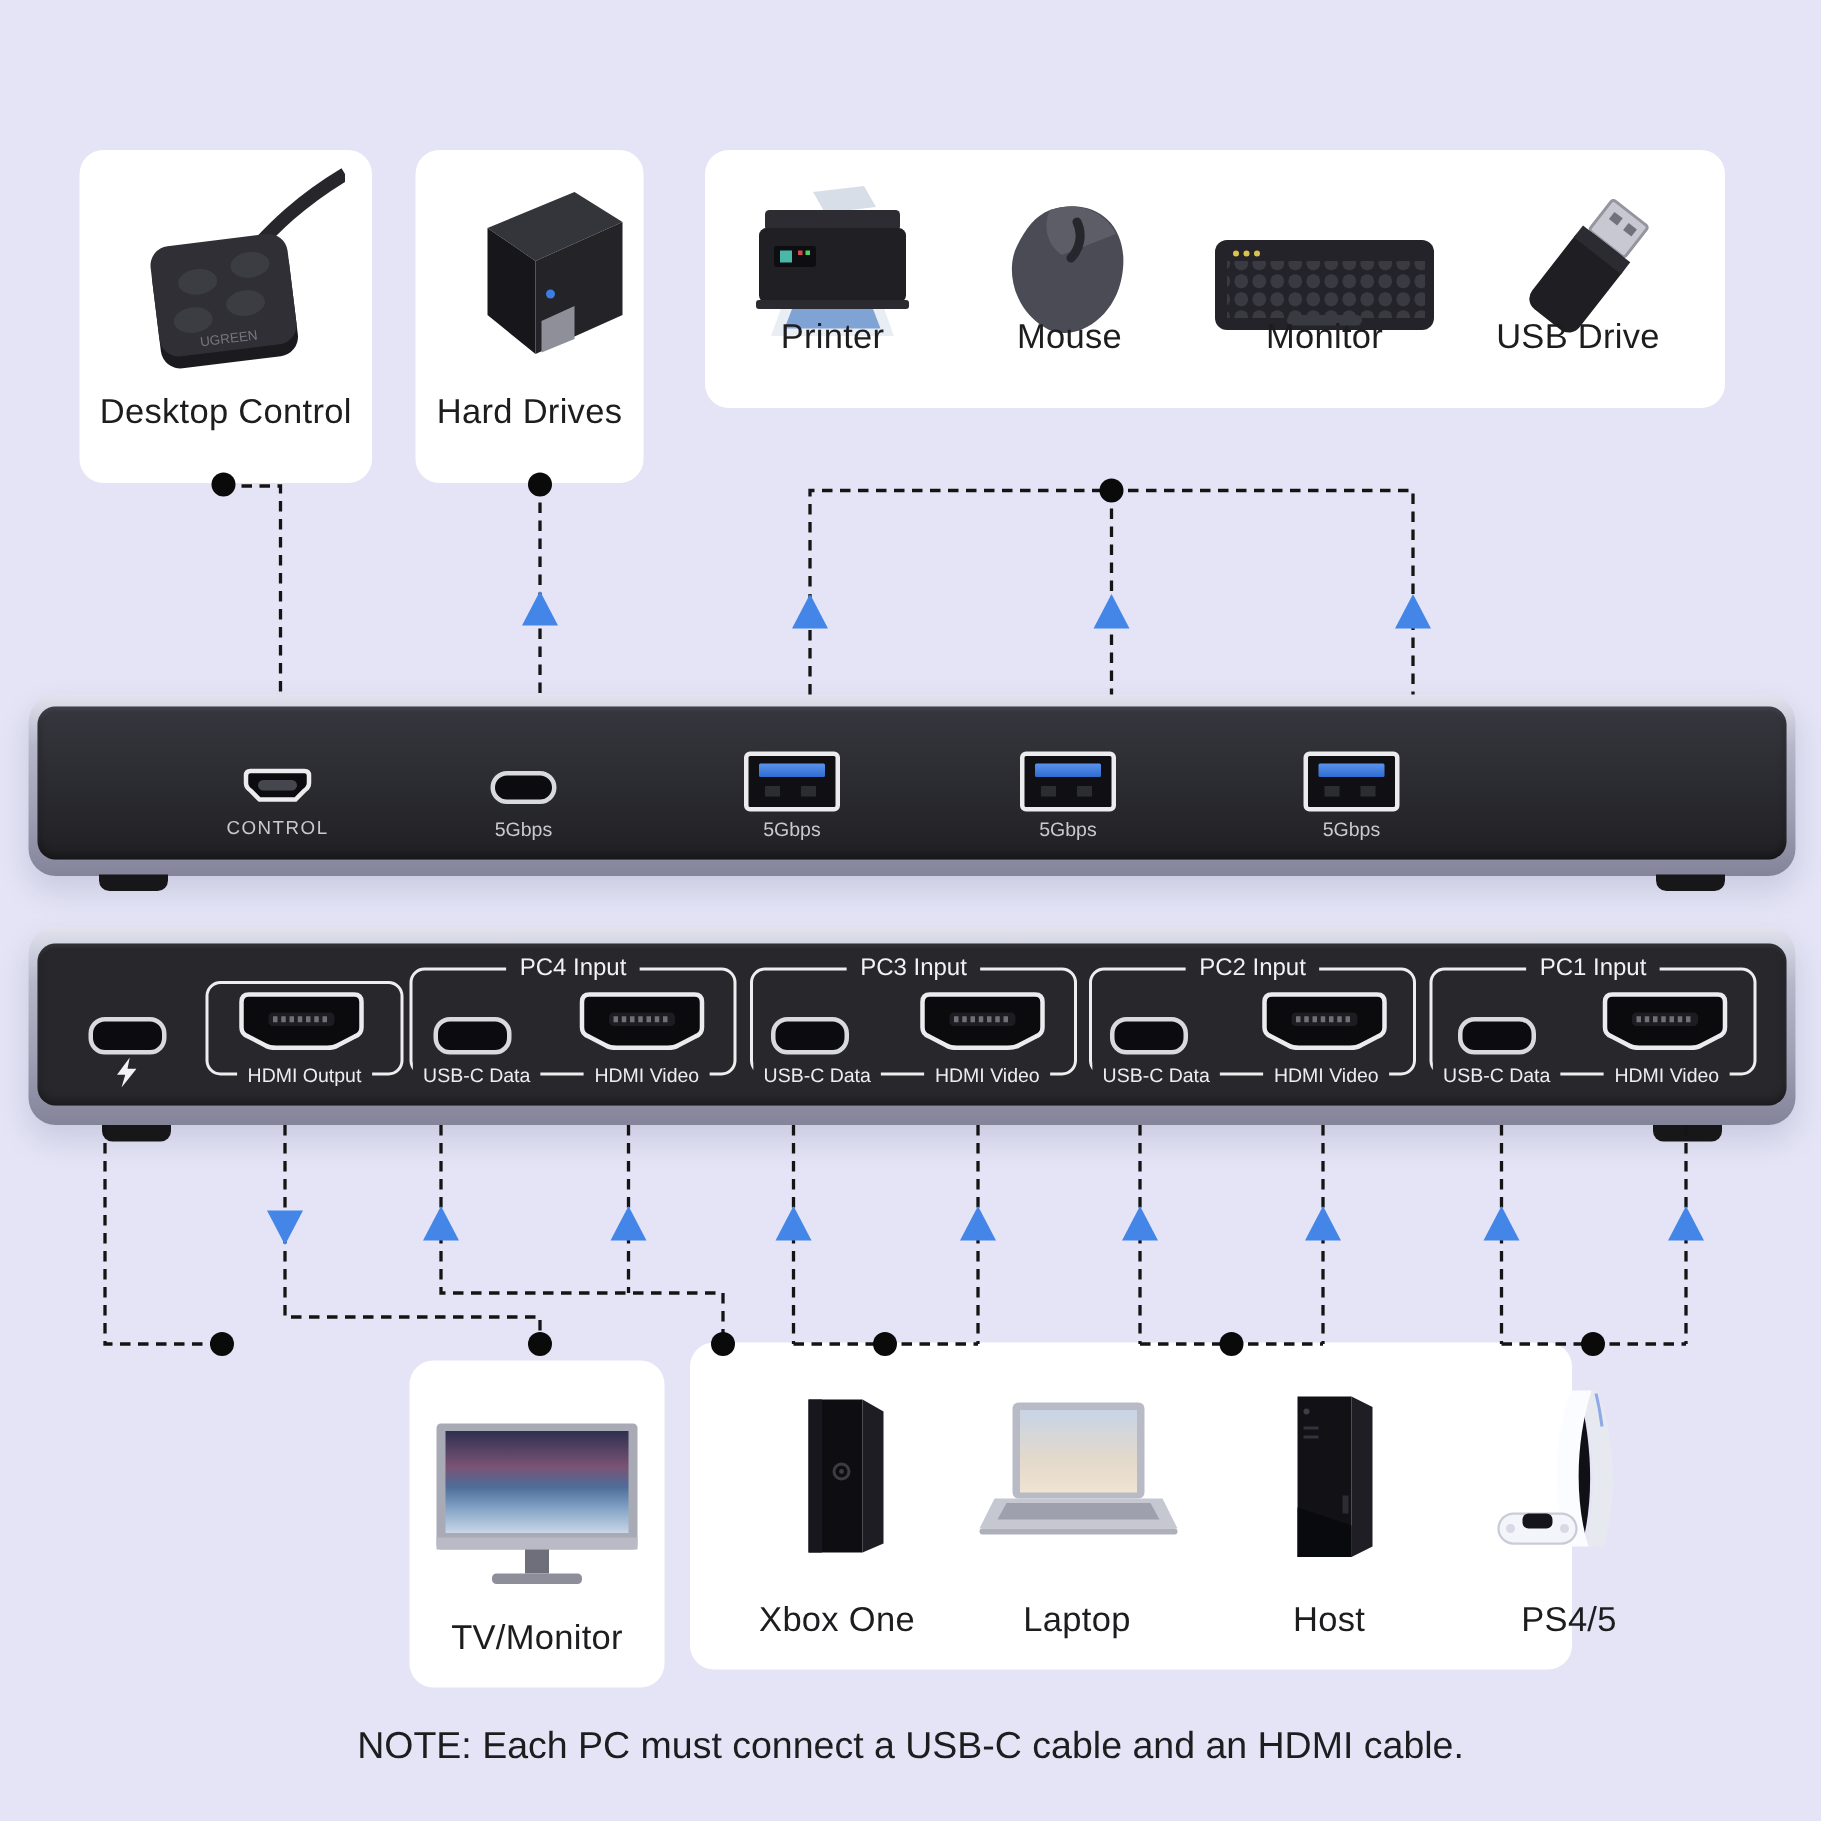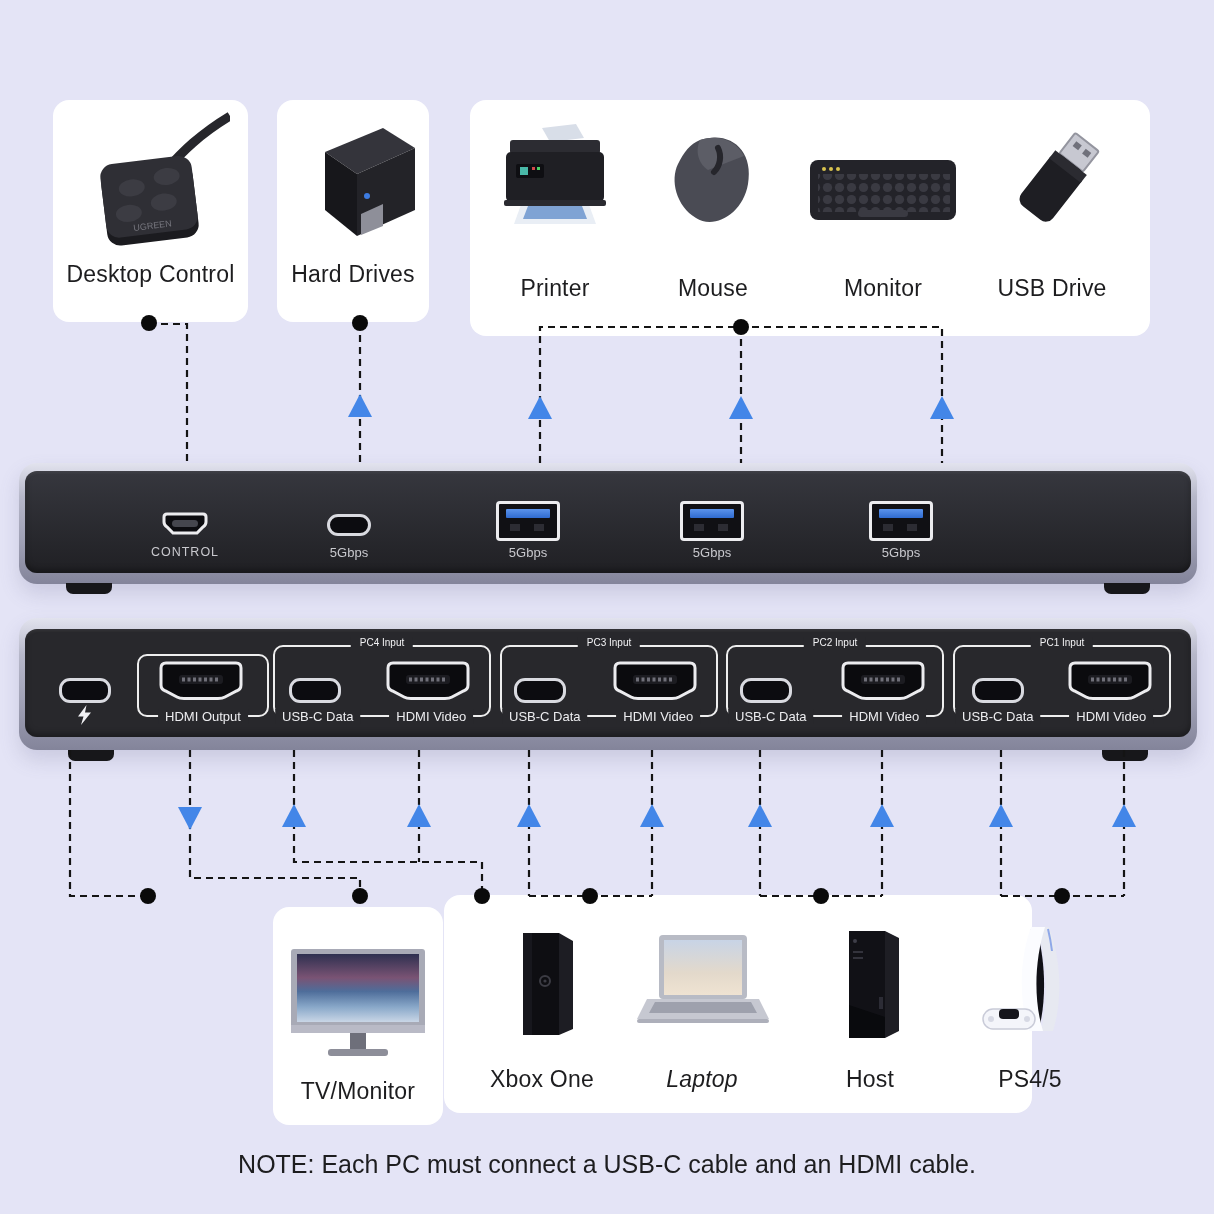--- a/index.html
+++ b/index.html
@@ -38,21 +38,21 @@
   .usbc.back{width:46px;height:19px;}
   .port-svg{position:absolute;display:block;}
 
   .front-label{position:absolute;transform:translateX(-50%);color:#C9C9CE;font-size:13px;
     white-space:nowrap;}
   .front-label.ctl{letter-spacing:1px;font-size:12.5px;}
 
   
   .bkt{position:absolute;border:2px solid rgba(255,255,255,0.92);border-radius:10px;}
   .bkt .bkt-title{position:absolute;top:-10px;left:50%;transform:translateX(-50%);
-    background:#28282C;padding:0 9px;color:#F2F2F4;font-size:10px;white-space:nowrap;}
+    background:#28282C;padding:0 9px;color:#F2F2F4;font-size:16px;white-space:nowrap;}
   .bkt .bkt-label{position:absolute;bottom:-9px;transform:translateX(-50%);
     background:#28282C;padding:0 7px;color:#EDEDF0;font-size:13px;white-space:nowrap;}
 
   
   .overlay{position:absolute;left:0;top:0;z-index:6;pointer-events:none;}
 
   .note{position:absolute;left:0;right:0;top:1150px;text-align:center;font-size:25px;
     font-weight:500;color:#1D1D1F;}
 </style>
 </head>
@@ -80,21 +80,21 @@
     <svg class="dev" style="left:10px;top:8px;" width="150" height="150" viewBox="0 0 150 150">
       <polygon points="38,44 96,20 128,40 70,66" fill="#34343B"></polygon>
       <polygon points="38,44 70,66 70,128 38,102" fill="#17171B"></polygon>
       <polygon points="70,66 128,40 128,102 70,128" fill="#232328"></polygon>
       <polygon points="74,106 96,96 96,118 74,127" fill="#8E8F99"></polygon>
       <circle cx="80" cy="88" r="3" fill="#3D7CE2"></circle>
     </svg>
     <div class="card-label">Hard Drives</div>
   </div>
 
-  <div class="card" style="left:470px;top:100px;width:680px;height:236px;">
+  <div class="card" style="left:470px;top:100px;width:680px;height:172px;">
     <div class="slot" style="left:5px;">
       <svg class="dev" width="150" height="130" viewBox="0 0 150 130">
         <polygon points="62,6 96,2 104,16 70,20" fill="#D8DEE8"></polygon>
         <rect x="30" y="18" width="90" height="14" rx="3" fill="#2C2C32"></rect>
         <rect x="26" y="30" width="98" height="50" rx="5" fill="#1F1F24"></rect>
         <rect x="36" y="42" width="28" height="14" rx="2" fill="#0E0E12"></rect>
         <rect x="40" y="45" width="8" height="8" fill="#49B8A8"></rect>
         <rect x="52" y="45" width="3" height="3" fill="#D24A4A"></rect>
           <rect x="57" y="45" width="3" height="3" fill="#4AD266"></rect>
         <polygon points="42,80 108,80 116,102 34,102" fill="#E9EEF5"></polygon>
@@ -243,32 +243,32 @@
         </defs>
       <rect x="18" y="14" width="134" height="84" rx="3" fill="#A8AAB6"></rect>
       <rect x="24" y="19" width="122" height="68" fill="url(#tvgrad)"></rect>
       <rect x="18" y="90" width="134" height="8" fill="#B9BAC6"></rect>
       <rect x="77" y="98" width="16" height="16" fill="#6E6F7A"></rect>
       <rect x="55" y="114" width="60" height="7" rx="3" fill="#8D8E99"></rect>
     </svg>
     <div class="card-label lower">TV/Monitor</div>
   </div>
 
-  <div class="card" style="left:444px;top:895px;width:588px;height:218px;">
+  <div class="card" style="left:460px;top:895px;width:588px;height:218px;">
     <div class="slot b" style="left:18px;">
       <svg class="dev" width="150" height="140" viewBox="0 0 150 140">
         <polygon points="92,16 106,24 106,112 92,118" fill="#1D1D23"></polygon>
         <rect x="56" y="16" width="36" height="102" fill="#0E0E12"></rect>
         <rect x="56" y="16" width="9" height="102" fill="#17171D"></rect>
         <circle cx="78" cy="64" r="5" stroke="#3C3C44" stroke-width="2" fill="none"></circle>
         <circle cx="78" cy="64" r="1.6" fill="#3C3C44"></circle>
       </svg>
       <div class="card-label">Xbox One</div>
     </div>
-    <div class="slot b" style="left:178px;font-style:italic;">
+    <div class="slot b" style="left:178px;">
       <svg class="dev" width="170" height="140" viewBox="0 0 170 140">
         <defs>
             <linearGradient id="lapg" x1="0" y1="0" x2="0" y2="1">
           <stop offset="0" stop-color="#C8D4E6"></stop>
               <stop offset="0.6" stop-color="#E3D9CB"></stop>
           <stop offset="1" stop-color="#EFE3D2"></stop>
             </linearGradient>
           </defs>
         <rect x="42" y="18" width="88" height="64" rx="4" fill="#B8BBC5"></rect>
         <rect x="47" y="23" width="78" height="55" fill="url(#lapg)"></rect>

